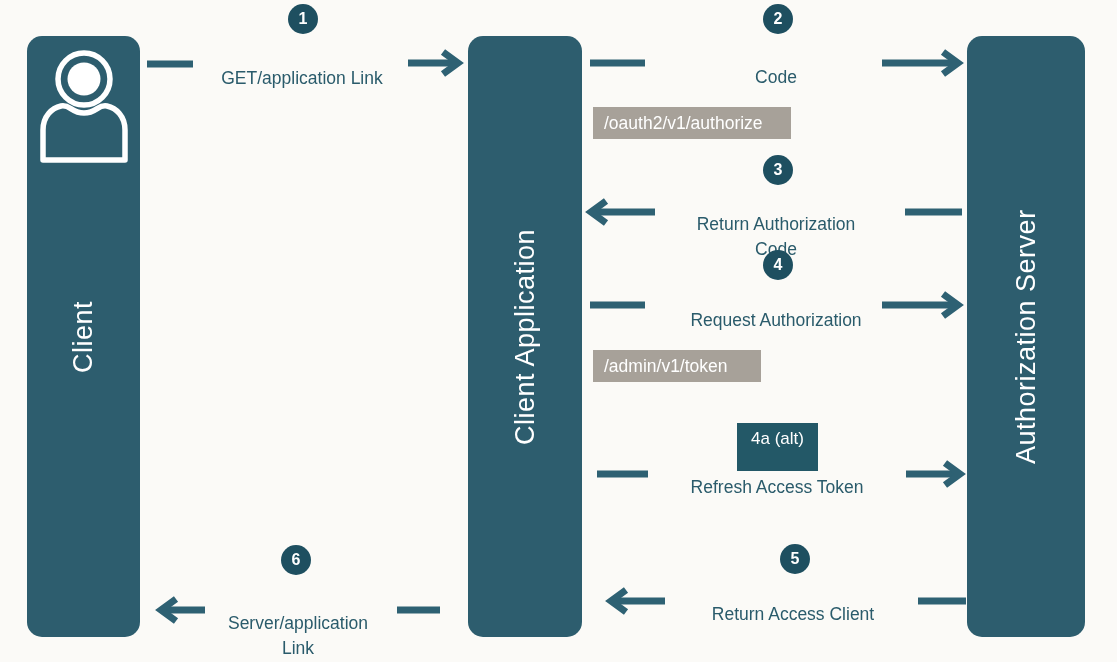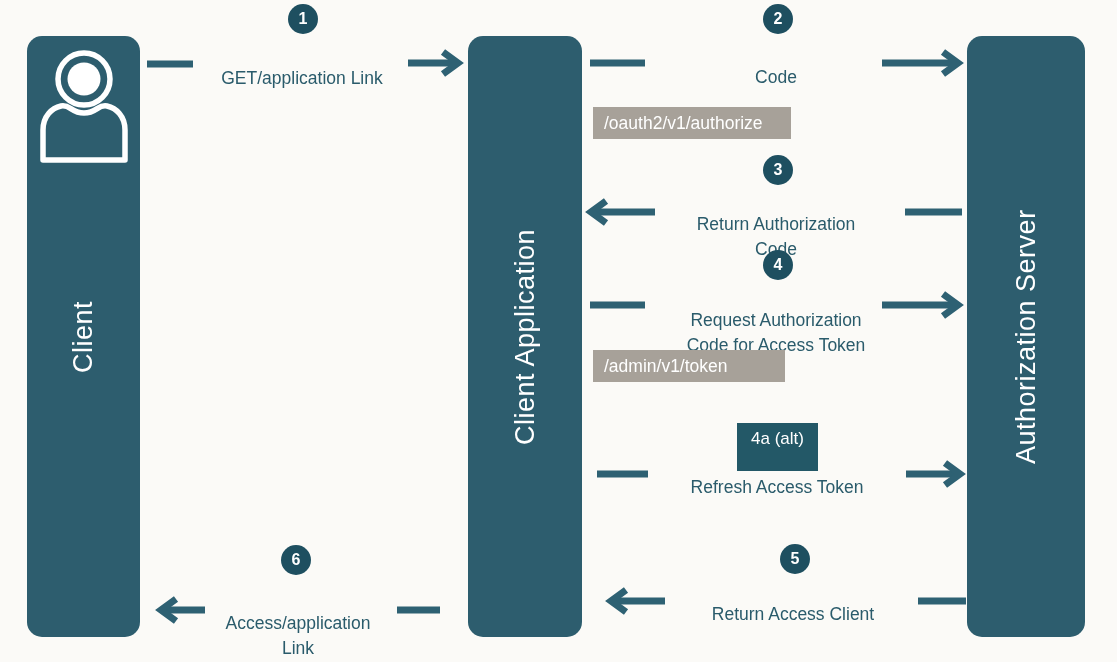--- a/index.html
+++ b/index.html
@@ -148,35 +148,34 @@
 
   <div class="badge" style="left:763px;top:155px;">3</div>
   <div class="step-label" style="left:776px;top:191px;">
     <span>Return Authorization</span>
     <span>Code</span>
   </div>
 
   <div class="badge" style="left:763px;top:250px;">4</div>
   <div class="step-label" style="left:776px;top:287px;">
     <span>Request Authorization</span>
-    <span>Code for Access Token</span>
   </div>
-  <div class="endpoint" style="left:593px;top:350px;width:192px;">/admin/v1/token</div>
+  <div class="endpoint" style="left:593px;top:350px;width:168px;">/admin/v1/token</div>
 
   <div class="alt-badge">4a (alt)</div>
   <div class="step-label" style="left:777px;top:454px;">
     <span>Refresh Access Token</span>
     <span></span>
   </div>
 
   <div class="badge" style="left:780px;top:544px;">5</div>
   <div class="step-label" style="left:793px;top:581px;">
     <span>Return Access Client</span>
     <span></span>
   </div>
 
   <div class="badge" style="left:281px;top:545px;">6</div>
   <div class="step-label" style="left:298px;top:590px;">
-    <span>Access/application</span>
+    <span>Server/application</span>
     <span>Link</span>
   </div>
 
 </div>
 
 </body></html>

